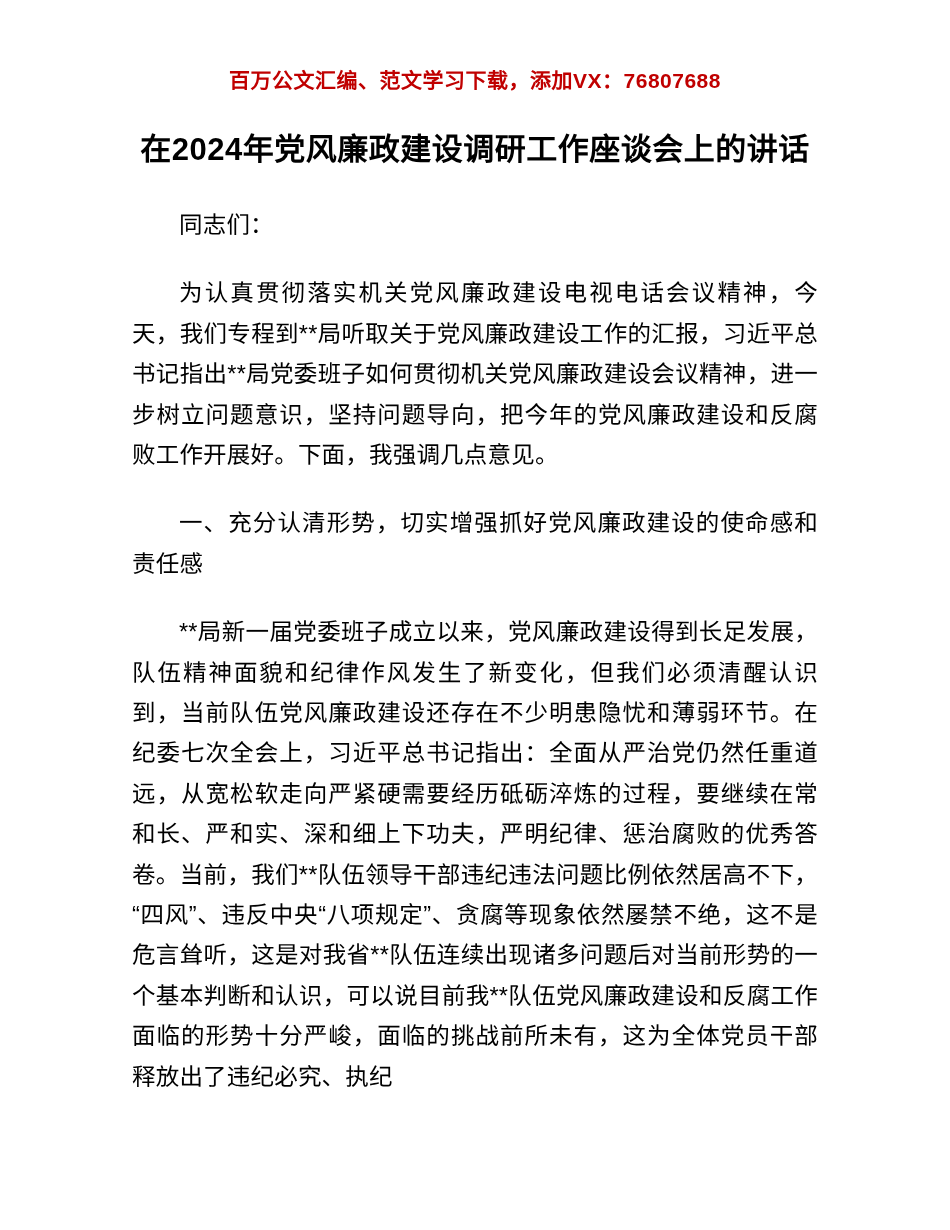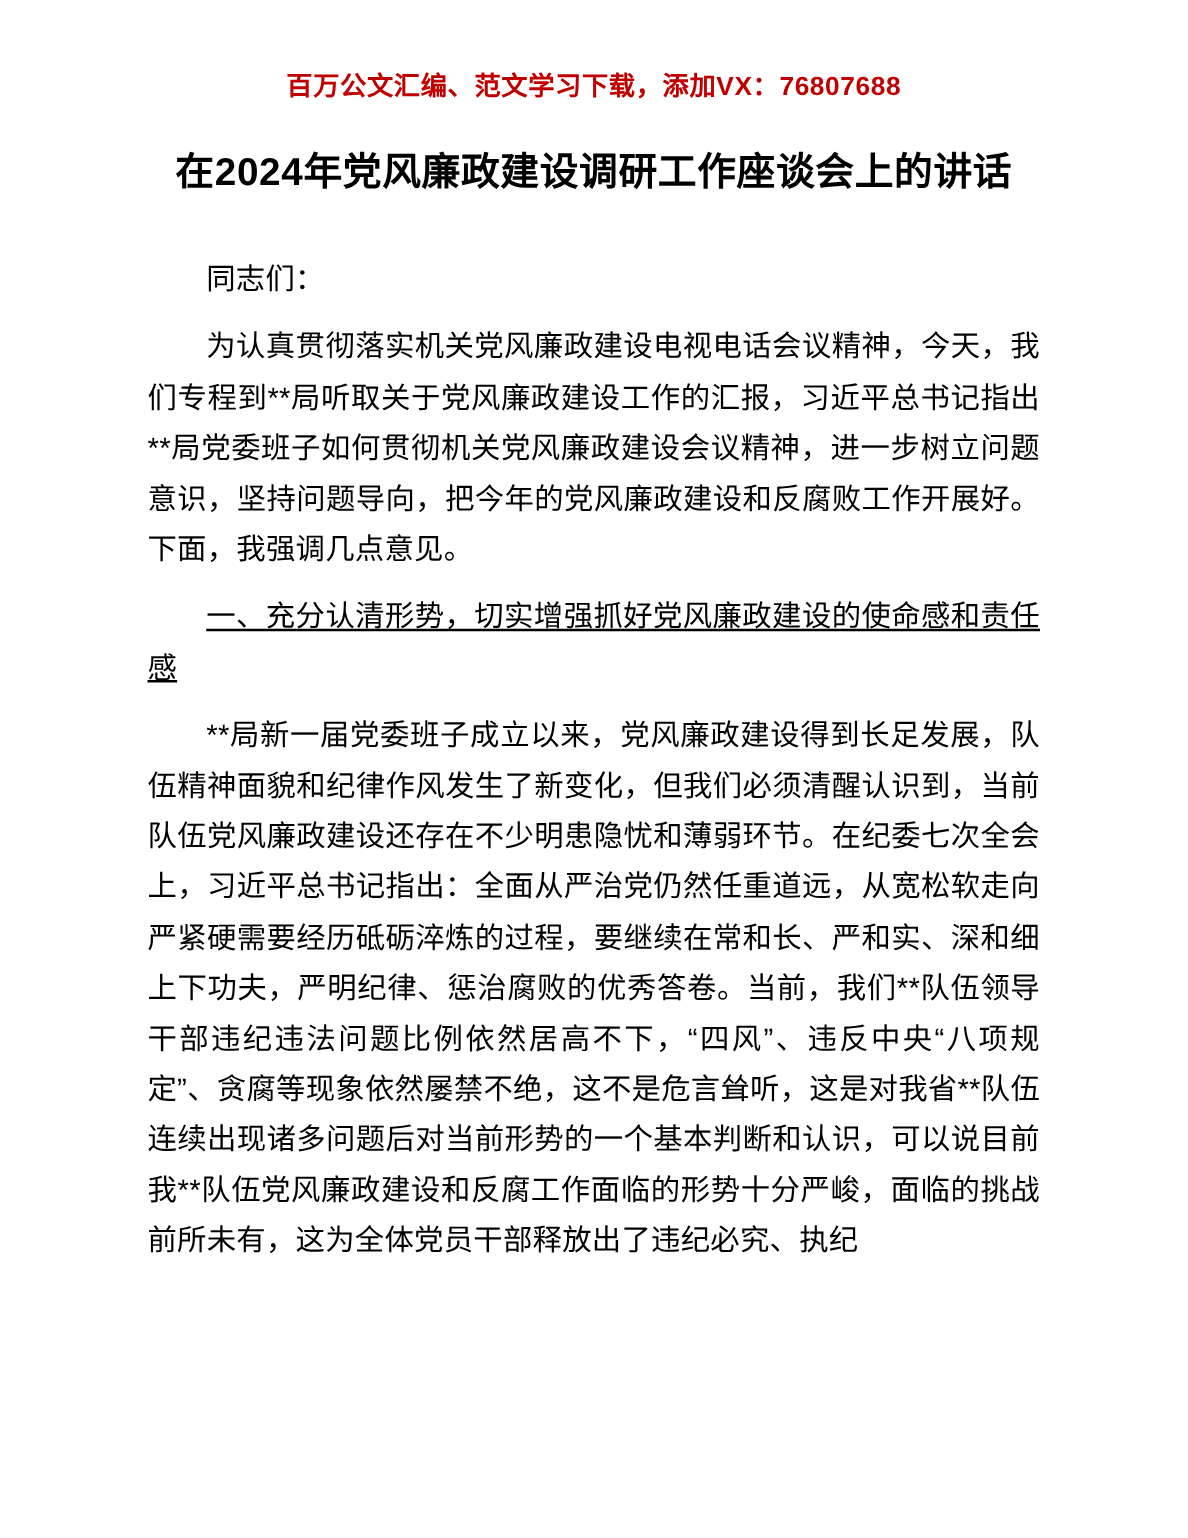--- a/index.html
+++ b/index.html
@@ -13,59 +13,58 @@
     height: 1230px;
     font-family: "Liberation Sans", "DejaVu Sans", sans-serif;
     color: #000000;
     overflow: hidden;
   }
   .page {
     position: relative;
     width: 950px;
     height: 892px;
     box-sizing: border-box;
-    padding: 0 118px;
+    padding: 12px 118px;
     background: #ffffff;
   }
   .watermark {
     text-align: center;
     color: #c00000;
     font-weight: bold;
     font-size: 21px;
     letter-spacing: 0.5px;
     padding-top: 52px;
     padding-bottom: 6px;
     white-space: nowrap;
     font-family: "Liberation Sans", "DejaVu Sans", sans-serif;
   }
   .doc-title {
     text-align: center;
     font-size: 31px;
     font-weight: bold;
     line-height: 1.45;
     margin-top: 28px;
-    margin-bottom: 24px;
+    margin-bottom: 11px;
     letter-spacing: 0.5px;
     font-family: "Liberation Sans", "DejaVu Sans", sans-serif;
   }
   .para {
     font-size: 23.5px;
     line-height: 1.72;
     text-align: justify;
     text-justify: inter-ideograph;
-    margin: 0;
+    margin: 14px;
     padding-top: 14px;
     letter-spacing: 0.2px;
   }
   .para.indent {
     text-indent: 2em;
   }
   .para.heading {
     text-indent: 2em;
-    text-decoration: underline;
   }
   .para.salutation {
     text-indent: 2em;
     padding-top: 18px;
   }
 </style>
 </head>
 <body>
 
 <div class="page">

